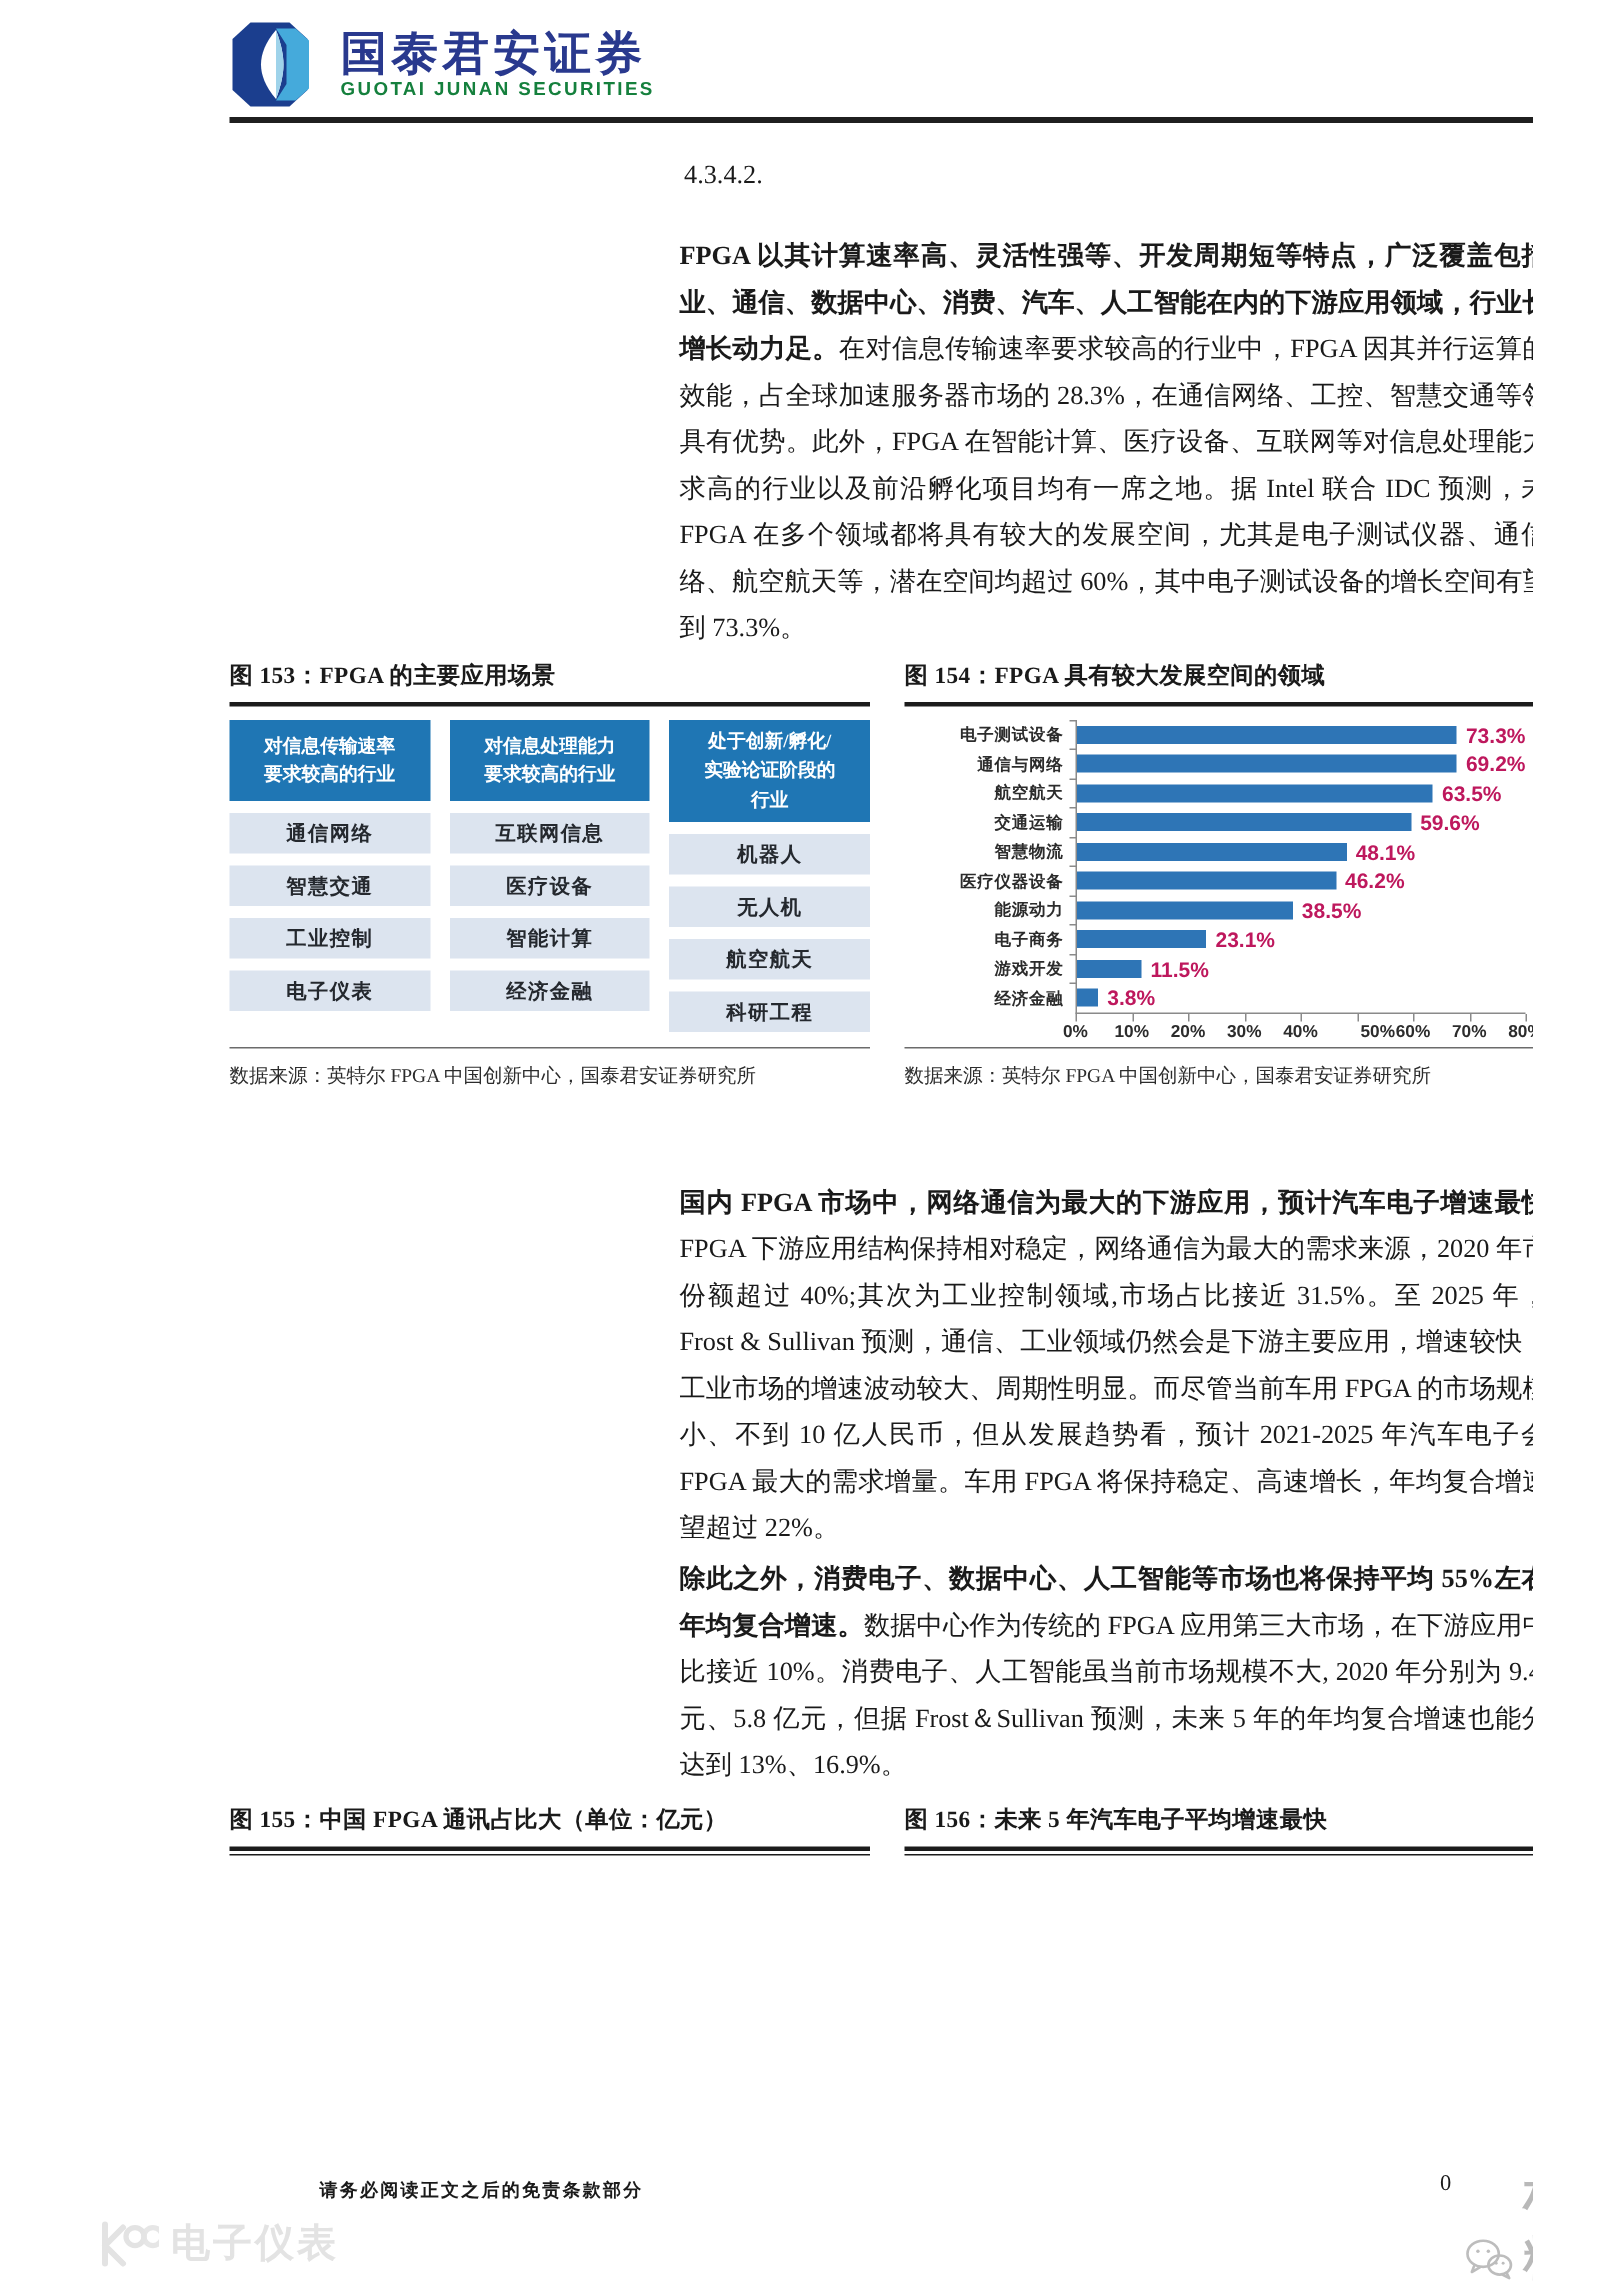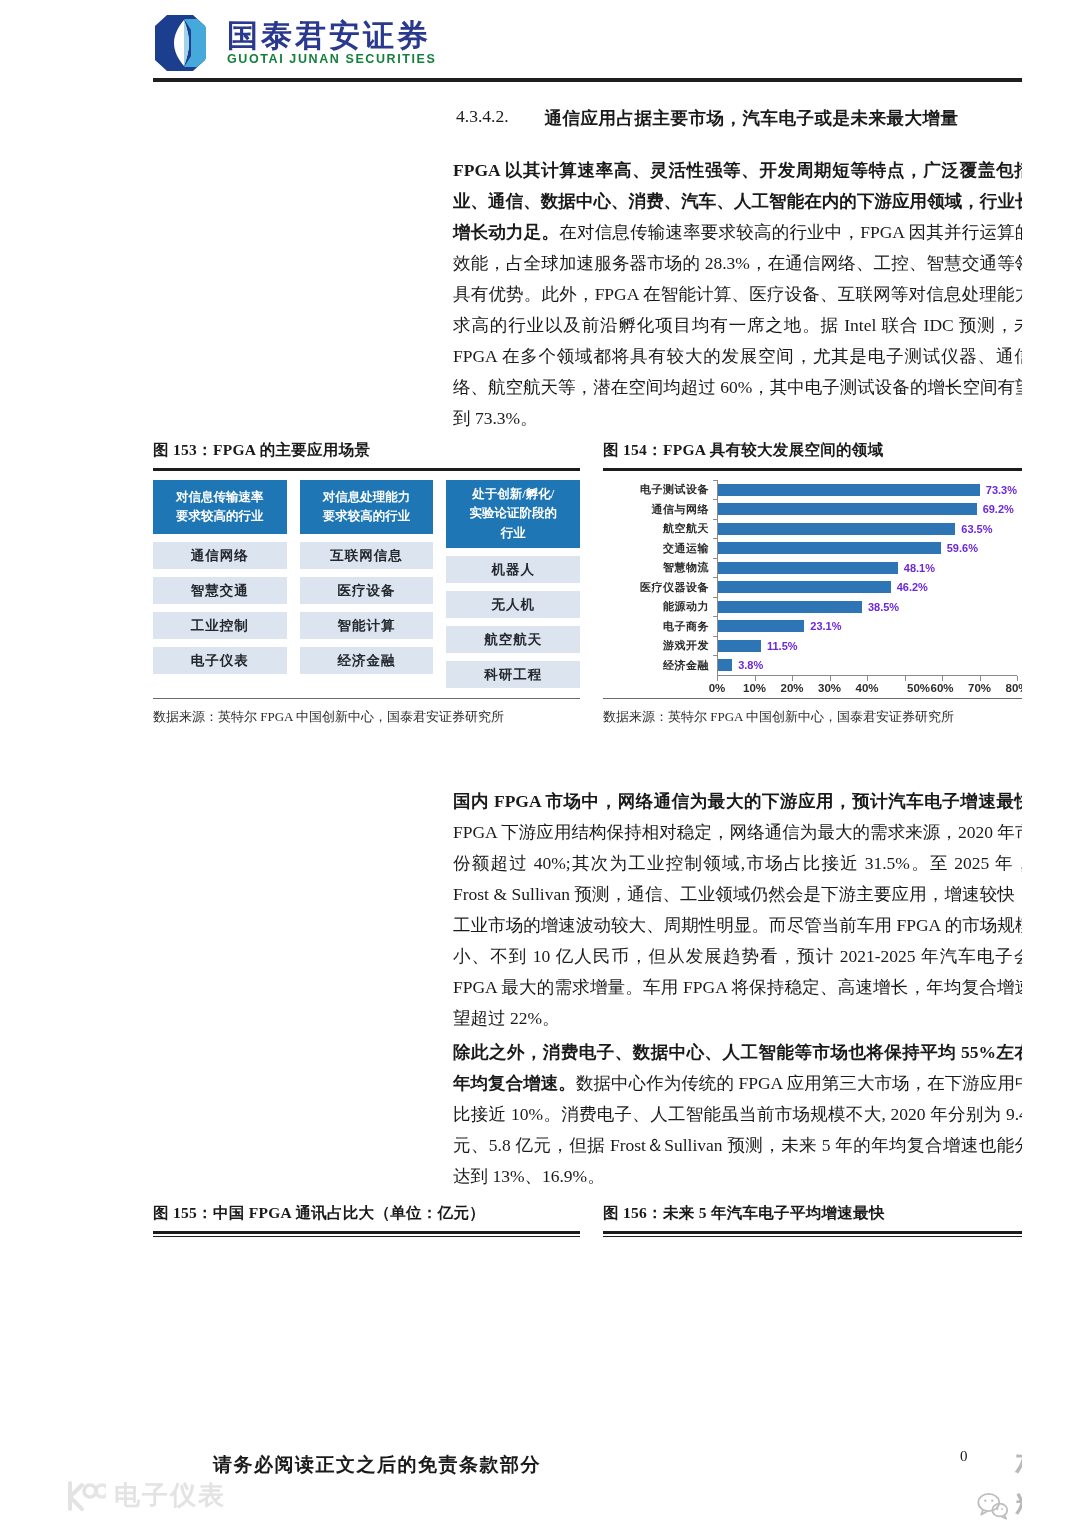--- a/index.html
+++ b/index.html
@@ -62,29 +62,29 @@
   
   .chart { position:absolute; left:0; top:40px; }
   .chart-plot { position:relative; margin-left:114px; width:300px;
                 border-left:1.5px solid #8a8a8a; border-bottom:1.5px solid #8a8a8a; }
   .bar-row { position:relative; height:19.5px; display:flex; align-items:center; }
   .bar-row::before { content:""; position:absolute; left:-5px; top:-0.5px; width:5px; height:1px; background:#8a8a8a; }
   .cat-label { position:absolute; right:calc(100% + 9px); white-space:nowrap;
                font-size:11px; font-weight:bold; color:#2c2c2c; letter-spacing:0.5px; }
   .bar { height:12px; background:#2e75b6; }
   .val-label { margin-left:6px; font-family:"Liberation Sans",sans-serif;
-               font-size:11px; font-weight:bold; color:#6d28d9; white-space:nowrap; }
+               font-size:14px; font-weight:bold; color:#be185d; white-space:nowrap; }
   .x-axis { position:relative; margin-left:114px; width:300px; height:22px; }
   .x-tick { position:absolute; top:0; width:1px; height:5px; background:#8a8a8a; }
   .x-label { position:absolute; top:6px; transform:translateX(-50%);
              font-family:"Liberation Sans",sans-serif; font-size:11.5px; font-weight:bold; color:#2c2c2c; }
 
   
   .footer-disclaimer { position:absolute; left:155px; top:1452px;
-                       font-size:19px; font-weight:bold; letter-spacing:1.5px; }
+                       font-size:12px; font-weight:bold; letter-spacing:1.5px; }
   .page-number { position:absolute; left:902px; top:1448px; font-size:15px; }
   .wm-right { position:absolute; left:918px; top:1443px; display:flex; align-items:center; gap:6px;
               color:#b9b9b9; }
   .wm-right-text { font-size:31px; font-weight:600; letter-spacing:2px; }
   .wm-left { position:absolute; left:6px; top:1478px; display:flex; align-items:center; gap:8px;
              color:#e3e3e3; }
   .wm-left-text { font-size:26px; font-weight:bold; letter-spacing:2px;
                   font-family:"Liberation Sans",sans-serif; }
 </style>
 </head>
@@ -101,21 +101,20 @@
     </svg>
     <div>
       <div class="brand-text-cn">国泰君安证券</div>
       <div class="brand-text-en">GUOTAI JUNAN SECURITIES</div>
     </div>
   </div>
   <div class="header-rule"></div>
 
   <div class="section-heading">
     <span class="section-number">4.3.4.2.</span>
-    <span class="section-title">通信应用占据主要市场，汽车电子或是未来最大增量</span>
   </div>
 
   <p class="para para1"><span class="lead">FPGA 以其计算速率高、灵活性强等、开发周期短等特点，广泛覆盖包括工业、通信、数据中心、消费、汽车、人工智能在内的下游应用领域，行业长期增长动力足。</span><span>在对信息传输速率要求较高的行业中，FPGA 因其并行运算的高效能，占全球加速服务器市场的 28.3%，在通信网络、工控、智慧交通等领域具有优势。此外，FPGA 在智能计算、医疗设备、互联网等对信息处理能力要求高的行业以及前沿孵化项目均有一席之地。据 Intel 联合 IDC 预测，未来 FPGA 在多个领域都将具有较大的发展空间，尤其是电子测试仪器、通信网络、航空航天等，潜在空间均超过 60%，其中电子测试设备的增长空间有望达到 73.3%。</span></p>
 
   <div class="figure fig153">
     <div class="fig-title">图 153：FPGA 的主要应用场景</div>
     <div class="diagram" id="diagram153">
         <div class="diag-col">
           <div class="diag-header">对信息传输速率要求较高的行业</div>
           <div class="diag-item">通信网络</div>

